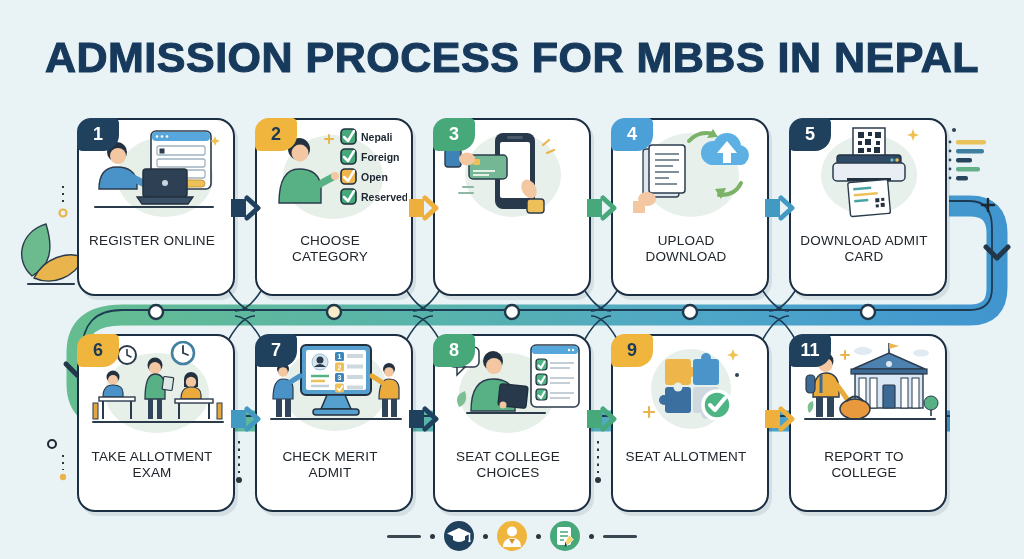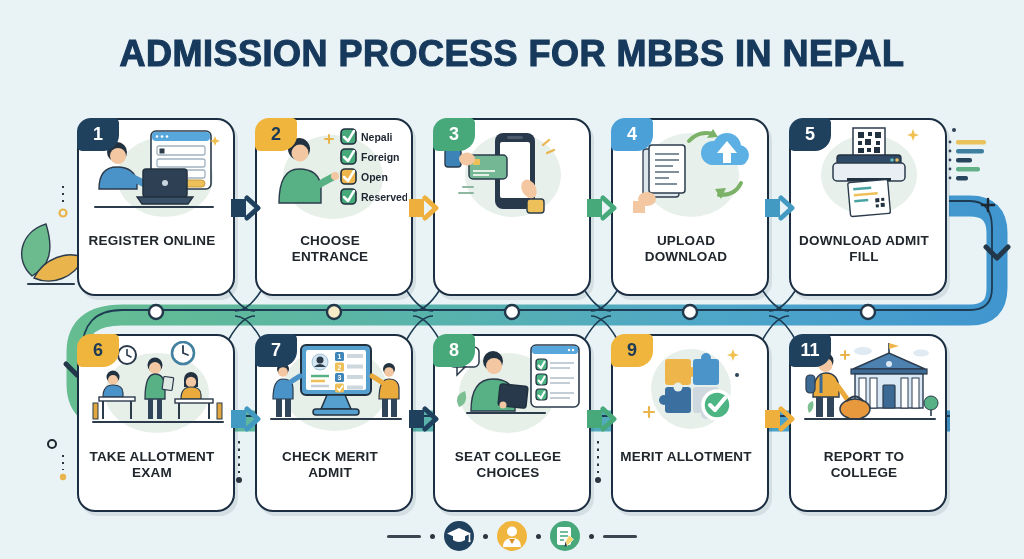--- a/index.html
+++ b/index.html
@@ -1,32 +1,32 @@
 <!DOCTYPE html>
 <html><head>
 <meta charset="utf-8">
 <style>
   html,body{margin:0;padding:0;background:#e9f3f6;}
   #stage{position:relative;width:1024px;height:559px;margin:0 auto;background:#e9f3f6;overflow:hidden;
          font-family:"Liberation Sans",sans-serif;}
-  .title{position:absolute;top:33px;left:0;right:0;text-align:center;font-size:36px;font-weight:bold;
+  .title{position:absolute;top:33px;left:0;right:0;text-align:center;font-size:43px;font-weight:bold;
          color:#16395c;letter-spacing:.5px;-webkit-text-stroke:1.1px #16395c;}
   .bgsvg{position:absolute;left:0;top:0;z-index:0;}
   .card{position:absolute;width:158px;height:178px;background:#fff;border:2.5px solid #1c2f42;
         border-radius:18px;box-sizing:border-box;z-index:2;box-shadow:3px 4px 0 rgba(28,47,66,.10);}
   .r1{top:118px}.r2{top:334px}
   .c1{left:77px}.c2{left:255px}.c3{left:433px}.c4{left:611px}.c5{left:789px}
   .badge{position:absolute;top:-2px;left:-2px;min-width:36px;height:33px;padding:0 3px;
          border-radius:14px 5px 16px 5px;display:flex;align-items:center;justify-content:center;
          font-size:18px;font-weight:bold;z-index:3;}
   .badge[data-color="navy"]{background:#20415e;color:#fff}
   .badge[data-color="yellow"]{background:#f0b53d;color:#1d3a57}
   .badge[data-color="green"]{background:#47a87a;color:#fff}
   .badge[data-color="blue"]{background:#4ba0d8;color:#fff}
-  .label{position:absolute;top:113px;left:0;right:8px;text-align:center;font-size:13.5px;font-weight:bold;
+  .label{position:absolute;top:113px;left:0;right:8px;text-align:center;font-size:13.5px;font-weight:normal;
          color:#20262c;letter-spacing:.2px;line-height:1.15;padding:0 6px;}
   .illus{position:absolute;top:5px;left:8px;}
   .arrow{position:absolute;width:30px;height:26px;z-index:3;}
   .arrow .abar[data-color="navy"]{fill:#20415e}.arrow .atip[data-color="navy"]{stroke:#20415e}
   .arrow .abar[data-color="yellow"]{fill:#efaf3c}.arrow .atip[data-color="yellow"]{stroke:#efaf3c}
   .arrow .abar[data-color="green"]{fill:#47a87a}.arrow .atip[data-color="green"]{stroke:#47a87a}
   .arrow .abar[data-color="teal"]{fill:#4299c2}.arrow .atip[data-color="teal"]{stroke:#4299c2}
   .chk[data-color="green"]{fill:#47a87a}
   .chk[data-color="yellow"]{fill:#eeb64a}
   svg text{font-family:"Liberation Sans",sans-serif;font-weight:bold;}
@@ -186,21 +186,21 @@
         <text x="96" y="36" font-size="10.5" fill="#1c2530">Foreign</text>
         <rect class="chk" x="76" y="44" width="15" height="15" rx="4" stroke="#22313f" stroke-width="1.6" data-color="yellow"></rect>
         <polyline points="79,52 83,56 89,46" fill="none" stroke="#fff" stroke-width="2.5" stroke-linecap="round" stroke-linejoin="round"></polyline>
         <text x="96" y="56" font-size="10.5" fill="#1c2530">Open</text>
         <rect class="chk" x="76" y="64" width="15" height="15" rx="4" stroke="#22313f" stroke-width="1.6" data-color="green"></rect>
         <polyline points="79,72 83,76 89,66" fill="none" stroke="#fff" stroke-width="2.5" stroke-linecap="round" stroke-linejoin="round"></polyline>
         <text x="96" y="76" font-size="10.5" fill="#1c2530">Reserved.</text>
       </g>
       <path d="M64 10 V18 M60 14 H68" stroke="#e9b44c" stroke-width="2" stroke-linecap="round"></path>
     </svg>
-    <div class="label">CHOOSE ENTRANCE</div>
+    <div class="label">CHOOSE CATEGORY</div>
   </div>
 
   <div class="card r1 c3">
     <div class="badge" data-color="green">3</div>
     <svg class="illus" width="142" height="104" viewBox="0 0 142 104">
       <ellipse cx="70" cy="50" rx="48" ry="42" fill="#e7f0ea"></ellipse>
       <g>
         <rect x="52" y="8" width="40" height="76" rx="8" fill="#28394b"></rect>
         <rect x="57" y="17" width="30" height="56" rx="2" fill="#fff"></rect>
         <rect x="64" y="11" width="16" height="3" rx="1.5" fill="#4a5a6b"></rect>
@@ -283,21 +283,21 @@
         <path d="M55 75 H69" stroke="#4aa3a3" stroke-width="2.5"></path>
         <g fill="#22313f">
           <rect x="76" y="74" width="4" height="4"></rect>
             <rect x="82" y="74" width="3" height="3"></rect>
           <rect x="76" y="80" width="3" height="3"></rect>
             <rect x="81" y="79" width="4" height="4"></rect>
         </g>
       </g>
       <path transform="translate(114,10)" d="M0 -6 L1.6 -1.6 L6 0 L1.6 1.6 L0 6 L-1.6 1.6 L-6 0 L-1.6 -1.6 Z" fill="#f0c050"></path>
     </svg>
-    <div class="label">DOWNLOAD ADMIT FILL</div>
+    <div class="label">DOWNLOAD ADMIT CARD</div>
   </div>
 
   <div class="card r2 c1">
     <div class="badge" data-color="yellow">6</div>
     <svg class="illus" width="142" height="104" viewBox="0 0 142 104">
       <ellipse cx="70" cy="52" rx="52" ry="40" fill="#e7efe9"></ellipse>
       <g>
         <circle cx="40" cy="14" r="9" fill="#fff" stroke="#2b3b4c" stroke-width="2"></circle>
         <path d="M40 14 L40 8.5 M40 14 L44 16" stroke="#2b3b4c" stroke-width="1.6" stroke-linecap="round"></path>
         <circle cx="96" cy="12" r="11" fill="#fff" stroke="#44809f" stroke-width="2.6"></circle>
@@ -435,21 +435,21 @@
         <circle cx="57" cy="46" r="4.5" fill="#e6efe9"></circle>
       </g>
       <g>
         <circle cx="96" cy="64" r="14" fill="#4db583" stroke="#fff" stroke-width="3.5"></circle>
         <polyline points="89,64 94,69 104,57" fill="none" stroke="#fff" stroke-width="4" stroke-linecap="round" stroke-linejoin="round"></polyline>
       </g>
       <path transform="translate(112,14)" d="M0 -6 L1.6 -1.6 L6 0 L1.6 1.6 L0 6 L-1.6 1.6 L-6 0 L-1.6 -1.6 Z" fill="#f0c050"></path>
       <path d="M28 66 V76 M23 71 H33" stroke="#e9b44c" stroke-width="2.2" stroke-linecap="round"></path>
       <circle cx="116" cy="34" r="2" fill="#2e4356"></circle>
     </svg>
-    <div class="label">MERIT ALLOTMENT</div>
+    <div class="label">SEAT ALLOTMENT</div>
   </div>
 
   <div class="card r2 c5">
     <div class="badge" data-color="navy">11</div>
     <svg class="illus" width="142" height="104" viewBox="0 0 142 104">
       <ellipse cx="64" cy="10" rx="9" ry="4" fill="#dfeaf2"></ellipse>
       <ellipse cx="122" cy="12" rx="8" ry="3.5" fill="#dfeaf2"></ellipse>
       <g>
         <path d="M90 12 V2" stroke="#2b3b4c" stroke-width="1.6"></path>
         <polygon points="90,2 100,5 90,8" fill="#eeb64a"></polygon>

